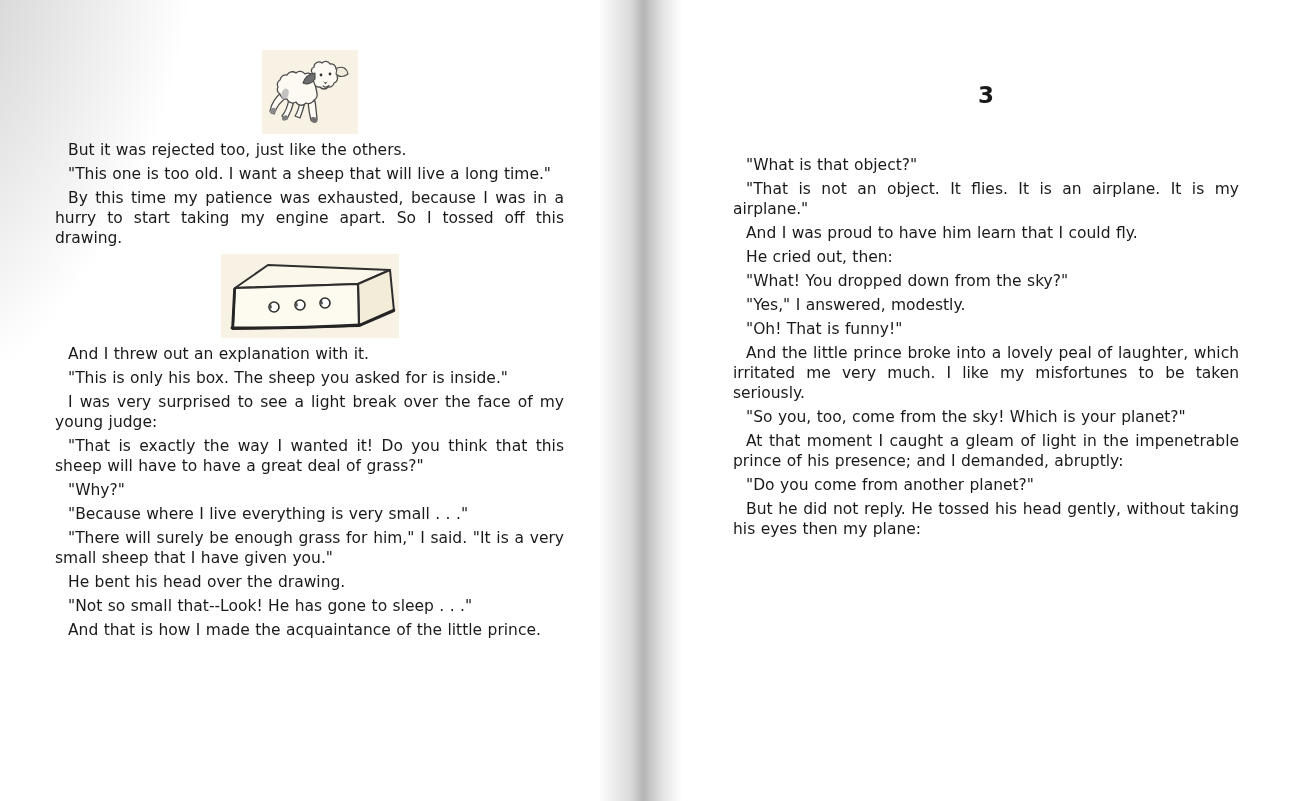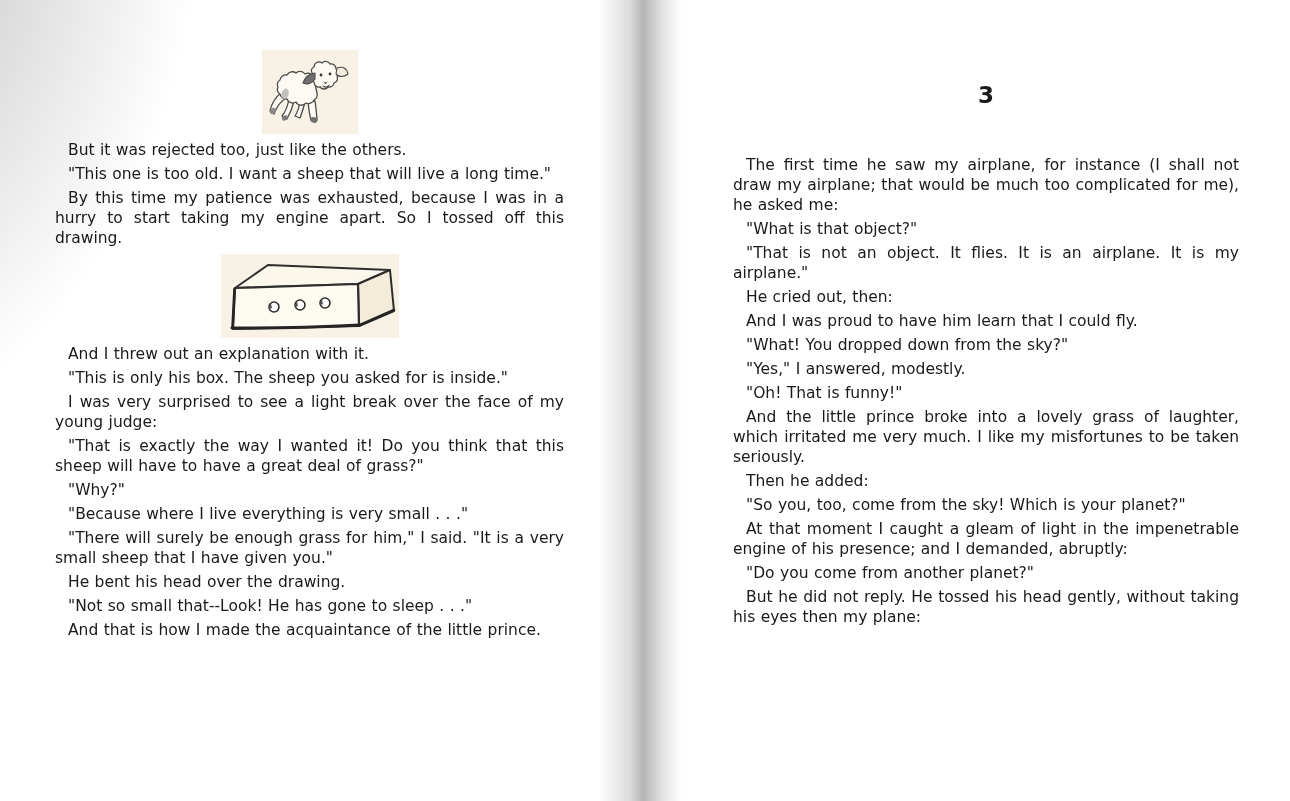--- a/index.html
+++ b/index.html
@@ -136,30 +136,28 @@
   <p class="para">"Because where I live everything is very small . . ."</p>
   <p class="para">"There will surely be enough grass for him," I said. "It is a very small sheep that I have given you."</p>
   <p class="para">He bent his head over the drawing.</p>
   <p class="para">"Not so small that--Look! He has gone to sleep . . ."</p>
   <p class="para">And that is how I made the acquaintance of the little prince.</p>
 </div>
 
 <div class="col col-right">
   <div class="chapter">3</div>
 
-  <p class="para">The first time he saw my airplane, for instance (I shall not draw my airplane; that would be much too complicated for me), he asked me:</p>
   <p class="para">"What is that object?"</p>
   <p class="para">"That is not an object. It flies. It is an airplane. It is my airplane."</p>
+  <p class="para">And I was proud to have him learn that I could fly.</p>
   <p class="para">He cried out, then:</p>
-  <p class="para">And I was proud to have him learn that I could fly.</p>
   <p class="para">"What! You dropped down from the sky?"</p>
   <p class="para">"Yes," I answered, modestly.</p>
   <p class="para">"Oh! That is funny!"</p>
-  <p class="para">And the little prince broke into a lovely grass of laughter, which irritated me very much. I like my misfortunes to be taken seriously.</p>
-  <p class="para">Then he added:</p>
+  <p class="para">And the little prince broke into a lovely peal of laughter, which irritated me very much. I like my misfortunes to be taken seriously.</p>
   <p class="para">"So you, too, come from the sky! Which is your planet?"</p>
-  <p class="para">At that moment I caught a gleam of light in the impenetrable engine of his presence; and I demanded, abruptly:</p>
+  <p class="para">At that moment I caught a gleam of light in the impenetrable prince of his presence; and I demanded, abruptly:</p>
   <p class="para">"Do you come from another planet?"</p>
   <p class="para">But he did not reply. He tossed his head gently, without taking his eyes then my plane:</p>
 </div>
 
 <div class="gutter-shadow"></div>
 <div class="corner-shade"></div>
 
 </body></html>

